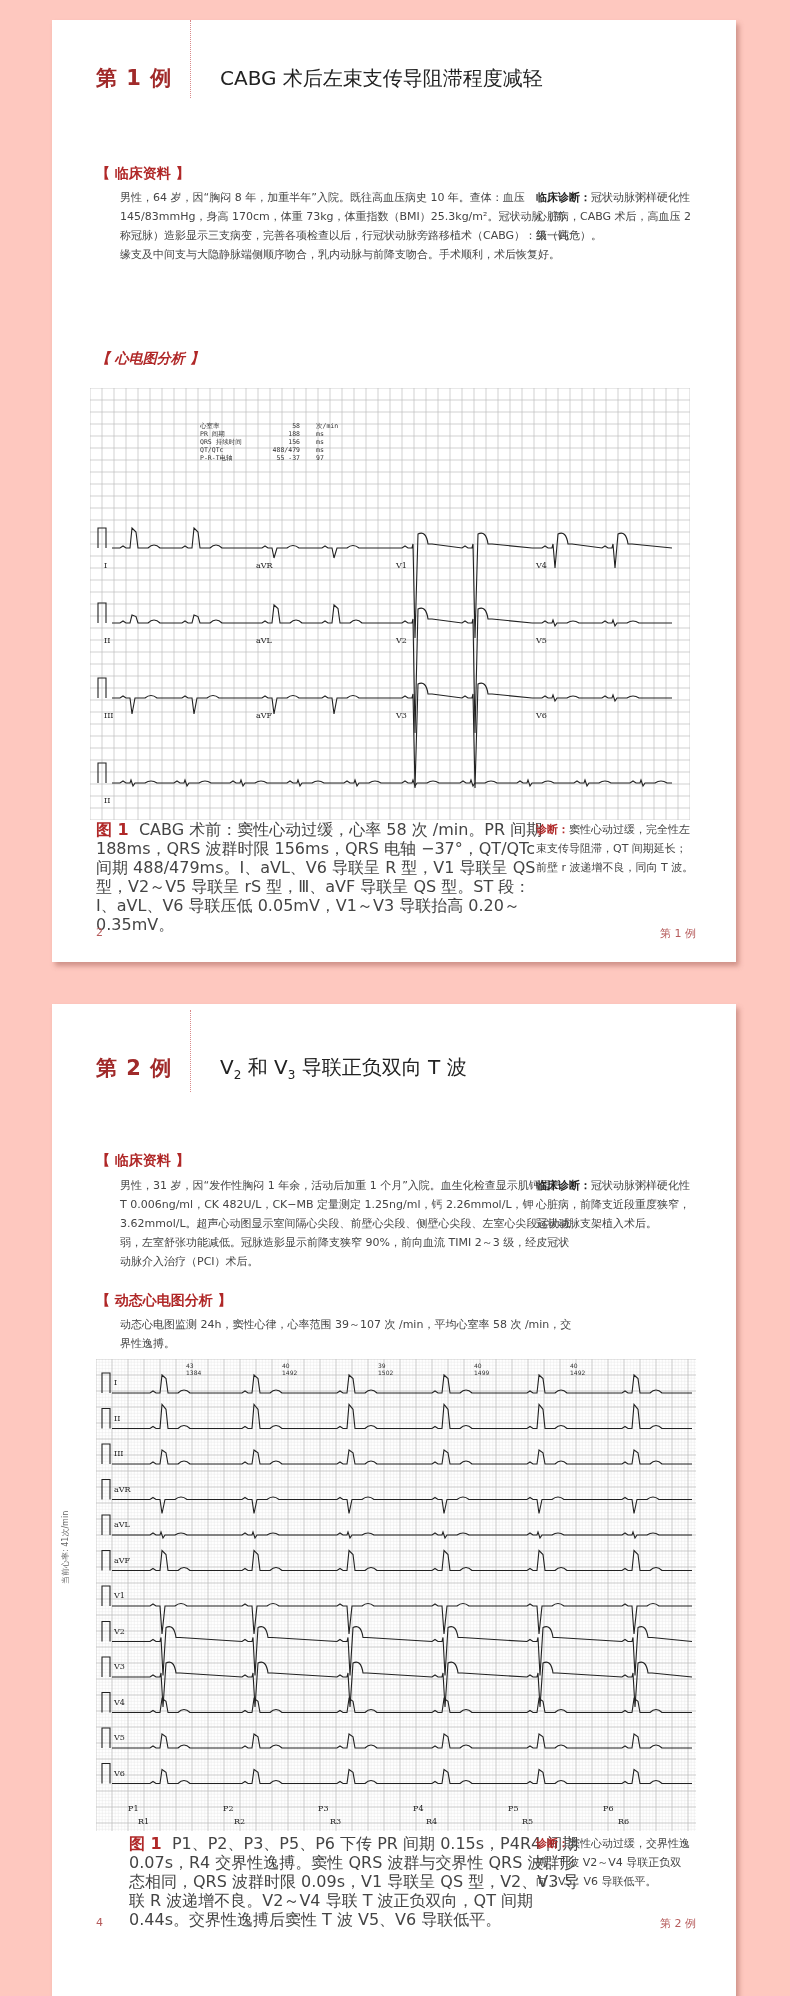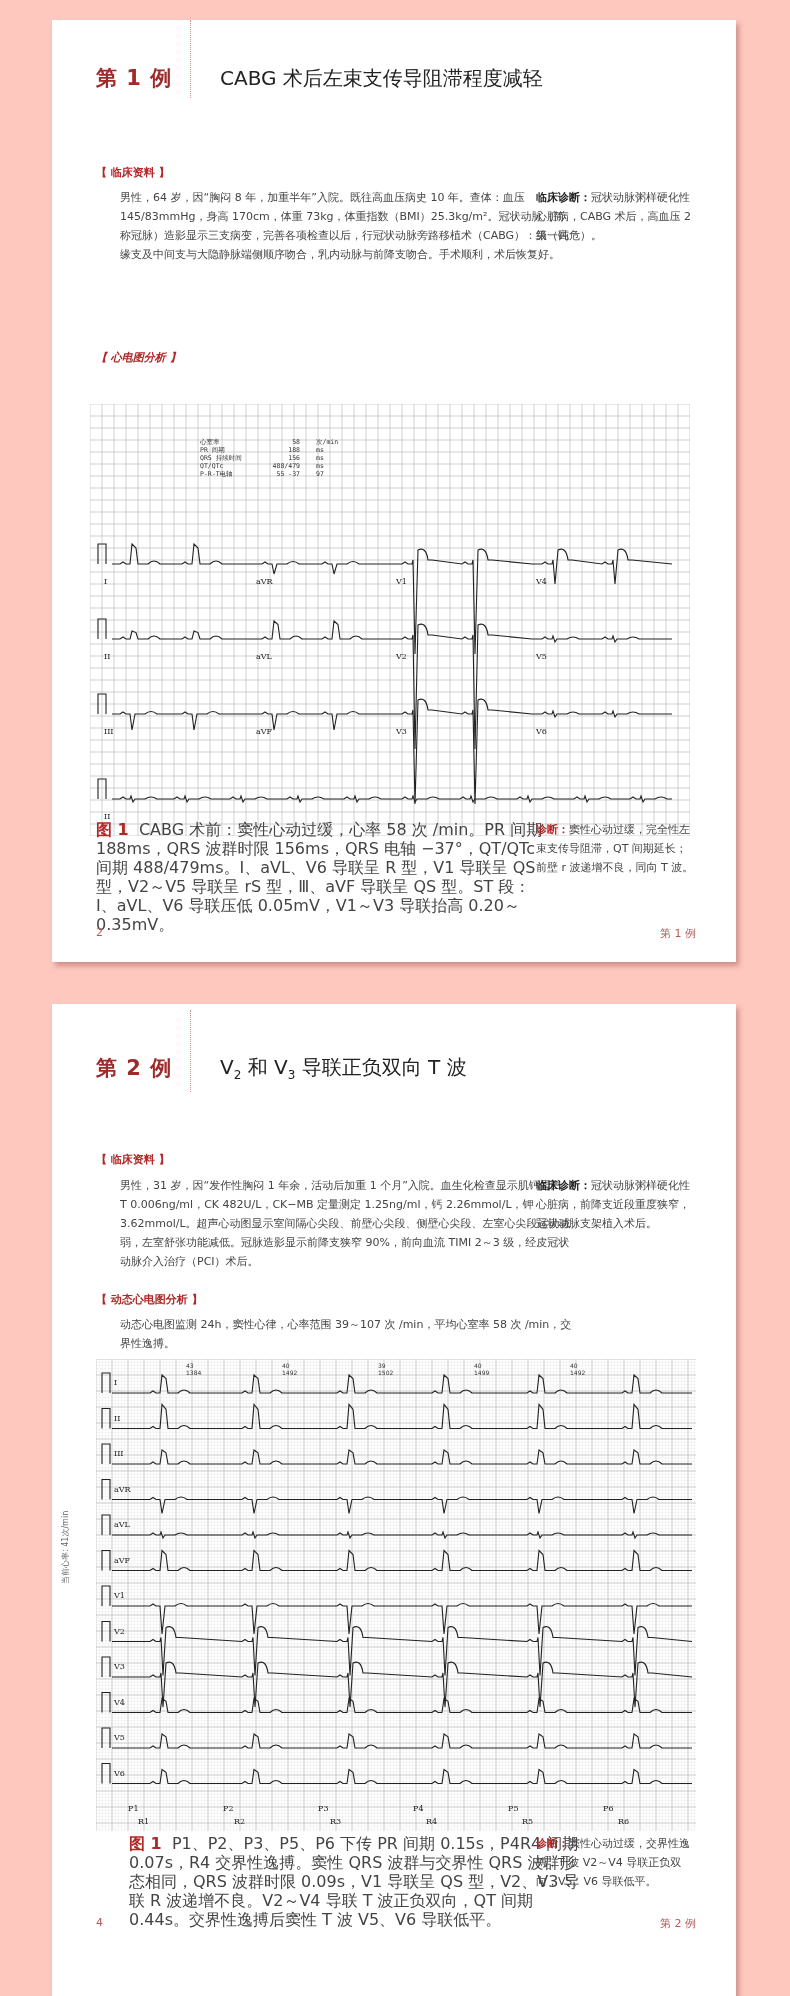--- a/index.html
+++ b/index.html
@@ -5,21 +5,21 @@
   html,body{margin:0;padding:0;}
   body{width:790px;height:1996px;background:#fec8bf;position:relative;overflow:hidden;
        font-family:"DejaVu Sans","Liberation Sans",sans-serif;color:#333;}
   .page{position:absolute;left:52px;width:684px;background:#ffffff;box-shadow:3px 4px 5px rgba(150,80,70,.45);}
   .p1{top:20px;height:942px;}
   .p2{top:1004px;height:1004px;}
   .case-no{position:absolute;left:44px;font-weight:bold;color:#a02a2a;font-size:21px;letter-spacing:1px;}
   .vline{position:absolute;left:138px;width:0;border-left:1px dotted #d98a8a;}
   .case-title{position:absolute;left:168px;font-size:20px;color:#222;}
   .case-title sub{font-size:12px;}
-  .sec{position:absolute;left:44px;font-size:11px;font-weight:bold;color:#b02828;}
+  .sec{position:absolute;left:44px;font-size:14px;font-weight:bold;color:#b02828;}
   .body{position:absolute;left:44px;width:452px;font-size:11px;line-height:19px;color:#444;margin-left:24px;}
   .diag{position:absolute;left:484px;width:160px;font-size:11px;line-height:19px;color:#444;}
   .diag b{color:#222;text-align:center;}
   .cap{position:absolute;left:44px;width:452px;font-size:16px;line-height:19px;color:#444;}
   .cap b.r{color:#b02828;}
   .capdiag{position:absolute;left:484px;width:160px;font-size:11px;line-height:19px;color:#444;}
   .capdiag b{color:#b02828;}
   .pno{position:absolute;font-size:11px;color:#b55a5a;}
   .ecg{position:absolute;background:#fff;}
   .ecg svg{display:block;}
@@ -34,21 +34,21 @@
   <div class="case-title" style="top:45px;">CABG 术后左束支传导阻滞程度减轻</div>
 
   <div class="sec" style="top:145px;">【 临床资料 】</div>
   <div class="body" style="top:168px;">男性，64 岁，因“胸闷 8 年，加重半年”入院。既往高血压病史 10 年。查体：血压 145/83mmHg，身高 170cm，体重 73kg，体重指数（BMI）25.3kg/m²。冠状动脉（简称冠脉）造影显示三支病变，完善各项检查以后，行冠状动脉旁路移植术（CABG）：第一钝缘支及中间支与大隐静脉端侧顺序吻合，乳内动脉与前降支吻合。手术顺利，术后恢复好。</div>
   <div class="diag" style="top:168px;">
     <b>临床诊断：</b><span>冠状动脉粥样硬化性心脏病，CABG 术后，高血压 2 级（高危）。</span>
   </div>
 
   <div class="sec" style="top:330px;font-style:italic;">【 心电图分析 】</div>
 
-  <div class="ecg" style="left:38px;top:384px;width:600px;height:432px;text-align:center;">
+  <div class="ecg" style="left:38px;top:368px;width:600px;height:432px;text-align:center;">
     <svg id="ecg1" width="600" height="432">
         <line x1="0" y1="0" x2="0" y2="432" stroke="#bdbdbd" stroke-width="0.7"></line>
         <line x1="12" y1="0" x2="12" y2="432" stroke="#bdbdbd" stroke-width="0.7"></line>
         <line x1="24" y1="0" x2="24" y2="432" stroke="#bdbdbd" stroke-width="0.7"></line>
         <line x1="36" y1="0" x2="36" y2="432" stroke="#bdbdbd" stroke-width="0.7"></line>
         <line x1="48" y1="0" x2="48" y2="432" stroke="#bdbdbd" stroke-width="0.7"></line>
         <line x1="60" y1="0" x2="60" y2="432" stroke="#bdbdbd" stroke-width="0.7"></line>
         <line x1="72" y1="0" x2="72" y2="432" stroke="#bdbdbd" stroke-width="0.7"></line>
         <line x1="84" y1="0" x2="84" y2="432" stroke="#bdbdbd" stroke-width="0.7"></line>
         <line x1="96" y1="0" x2="96" y2="432" stroke="#bdbdbd" stroke-width="0.7"></line>

